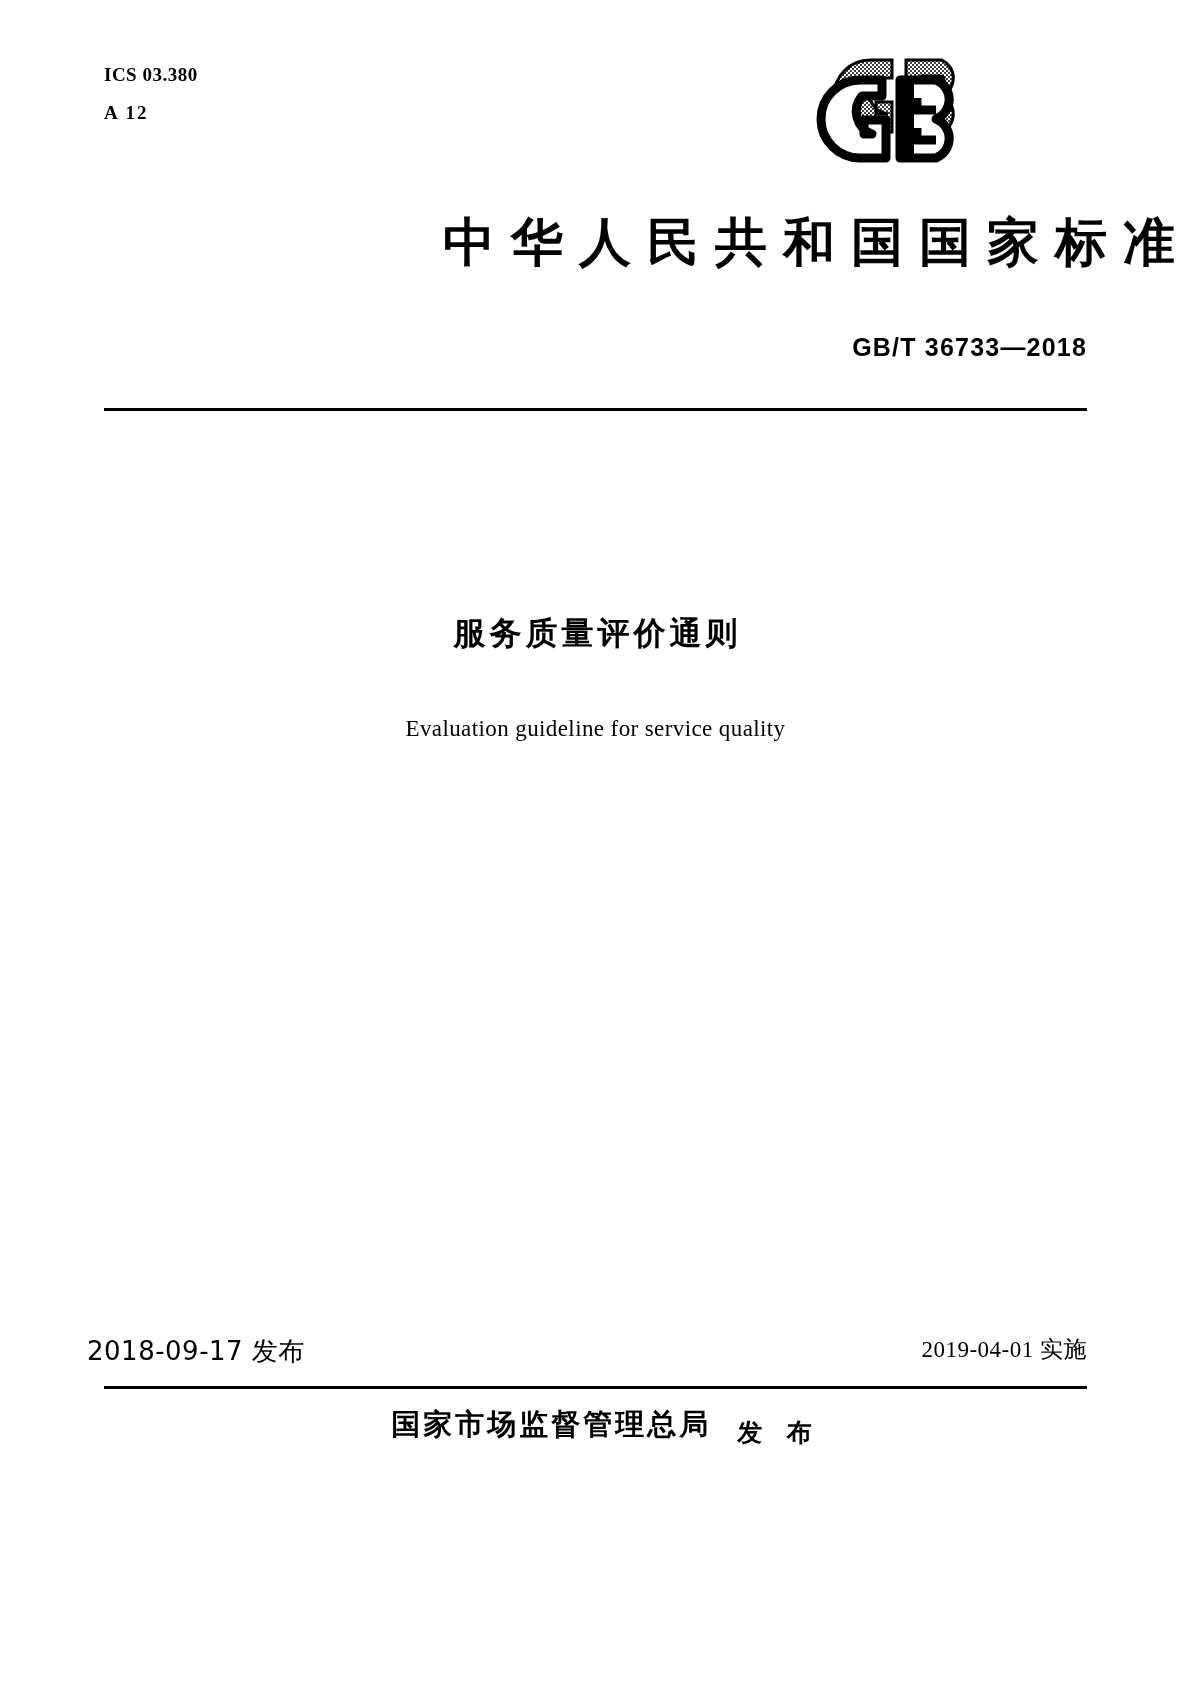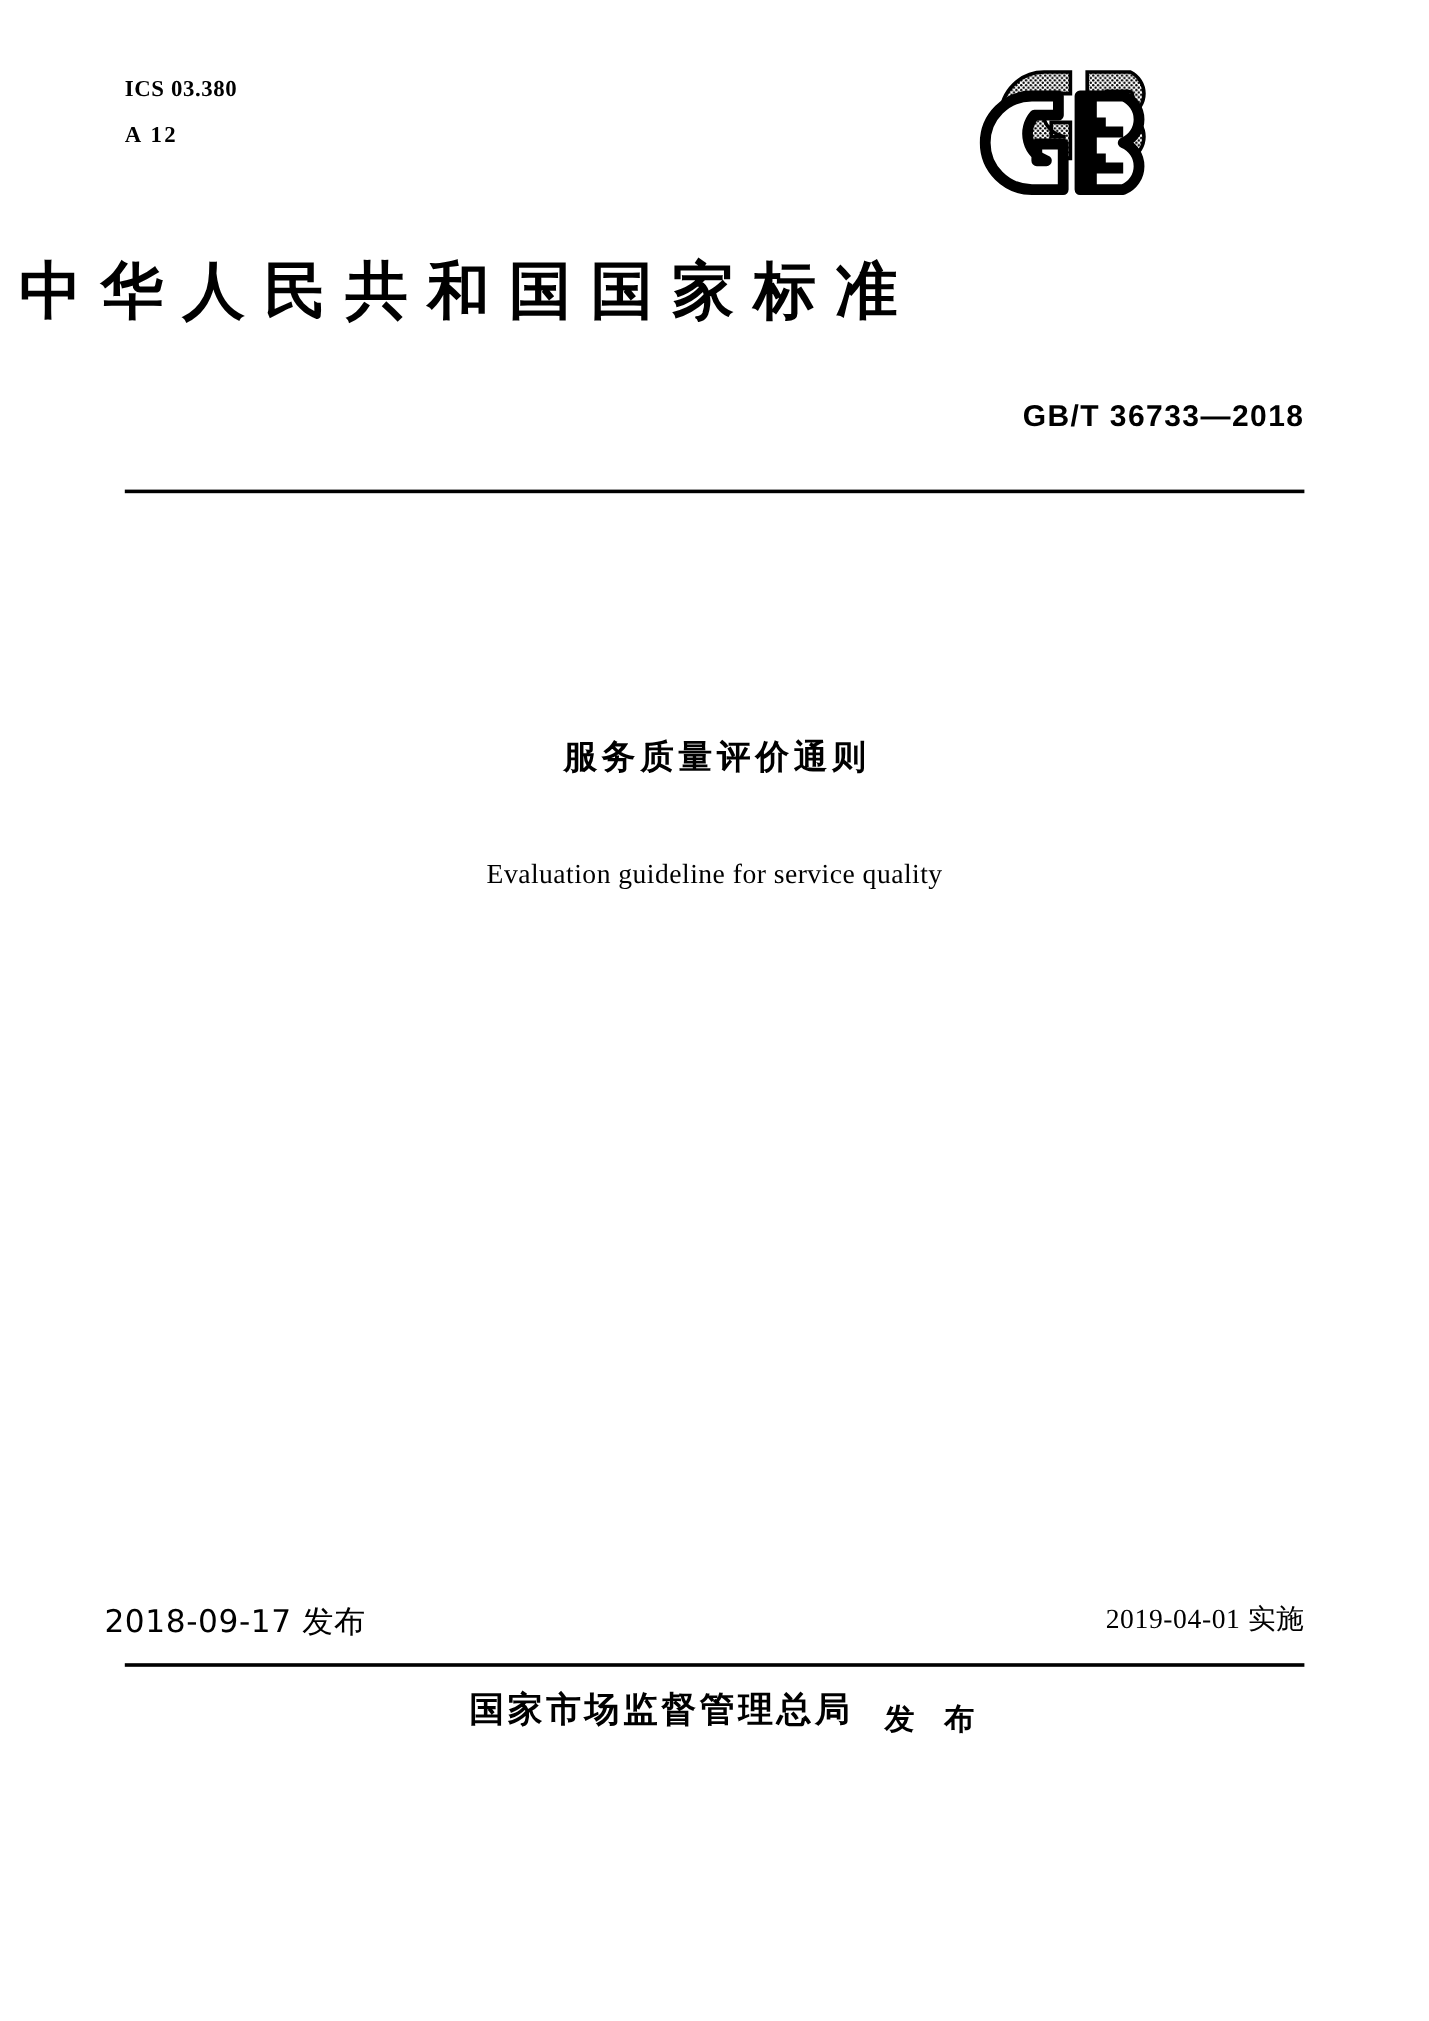--- a/index.html
+++ b/index.html
@@ -44,21 +44,21 @@
     width: 230px;
     height: 125px;
   }
 
   
   .cn-standard-title {
     position: absolute;
     left: 0;
     right: 0;
     top: 208px;
-    text-align: left;
+    text-align: right;
     font-family: "DejaVu Sans", sans-serif;
     font-weight: bold;
     font-size: 52px;
     letter-spacing: 16px;
     padding-left: 16px;
     color: #000;
   }
 
   .std-number {
     position: absolute;
@@ -80,21 +80,21 @@
 
   
   .doc-title-cn {
     position: absolute;
     left: 0;
     right: 0;
     top: 612px;
     text-align: center;
     font-family: "DejaVu Sans", sans-serif;
     font-weight: bold;
-    font-size: 28px;
+    font-size: 32px;
     letter-spacing: 4px;
     padding-left: 4px;
   }
   .doc-title-en {
     position: absolute;
     left: 0;
     right: 0;
     top: 716px;
     text-align: center;
     font-family: "Liberation Serif", serif;

